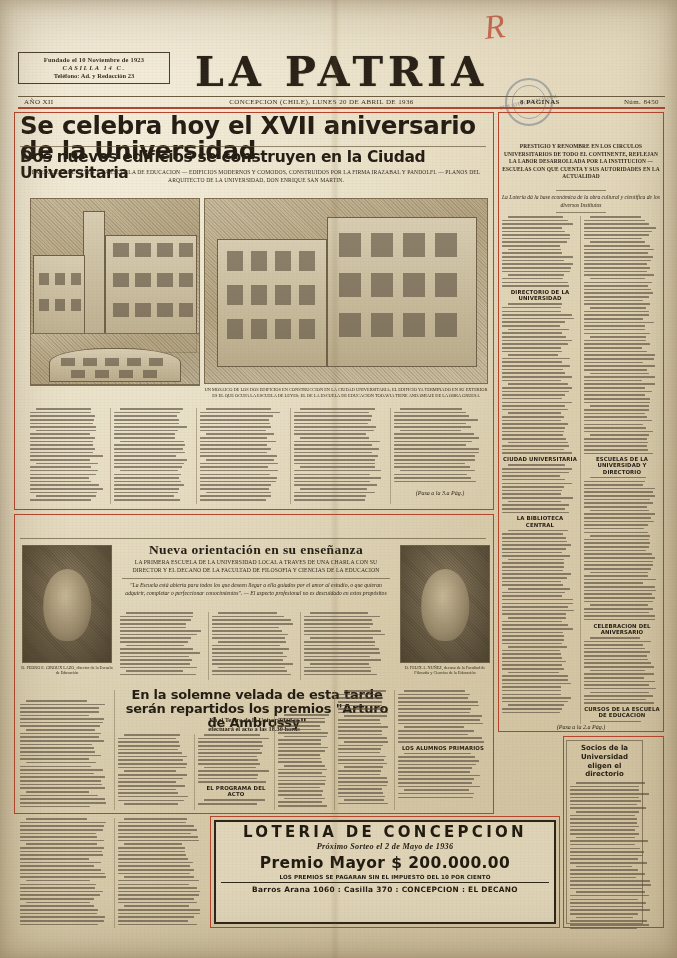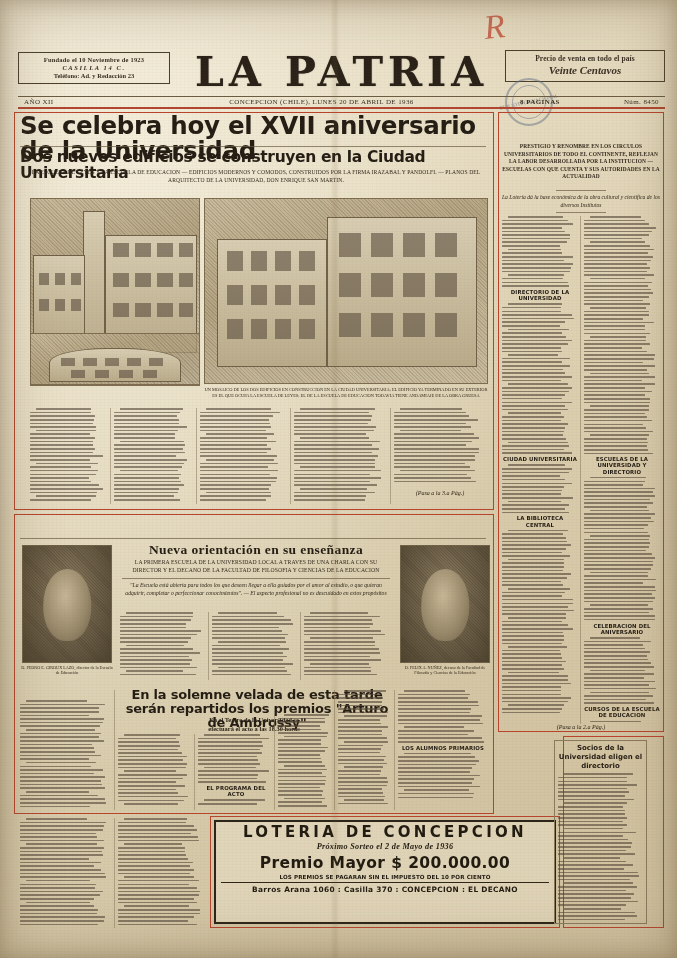--- a/index.html
+++ b/index.html
@@ -340,24 +340,20 @@
 
   <div class="scribble" style="left:484px; top:8px;">R</div>
 
   <div class="masthead">
     <div class="mh-box mh-left">
       <div class="l1">Fundado el 10 Noviembre de 1923</div>
       <div class="l2">CASILLA 14 C.</div>
       <div class="l3">Teléfono: Ad. y Redacción 23</div>
     </div>
     <div class="mh-title">LA PATRIA</div>
-    <div class="mh-box mh-right">
-      <div class="r1">Precio de venta en todo el país</div>
-      <div class="r2">Veinte Centavos</div>
-    </div>
   </div>
 
   <div class="stamp">
     <div class="sc">BIBLIOTECA NACIONAL</div>
   </div>
 
   <div class="dateline">
     <div class="dl-left">AÑO XII</div>
     <div class="dl-center">CONCEPCION (CHILE), LUNES 20 DE ABRIL DE 1936</div>
     <div class="dl-pages">8 PAGINAS</div>
@@ -1200,21 +1196,21 @@
       <span>Barros Arana 1060</span>
       <span>:</span>
       <span>Casilla 370</span>
       <span>:</span>
       <span>CONCEPCION</span>
       <span>:</span>
       <span>EL DECANO</span>
     </div>
   </div>
 
-  <div class="boxart" style="left:554px; top:740px; width:93px; height:184px;">
+  <div class="boxart" style="left:566px; top:740px; width:77px; height:184px;">
     <div class="boxart-t">Socios de la Universidad eligen el directorio</div>
     <div class="body-col" style="position:relative; left:0; top:0; width:85px; height:152px;">
         <div class="ln i" style="width: 69.3757px;"></div>
         <div class="ln" style="width: 69.3834px;"></div>
         <div class="ln" style="width: 68.7569px;"></div>
         <div class="ln" style="width: 78.9361px;"></div>
         <div class="ln" style="width: 68.7115px;"></div>
         <div class="ln" style="width: 71.2278px;"></div>
         <div class="ln" style="width: 66.8473px;"></div>
         <div class="ln" style="width: 75.9908px;"></div>

